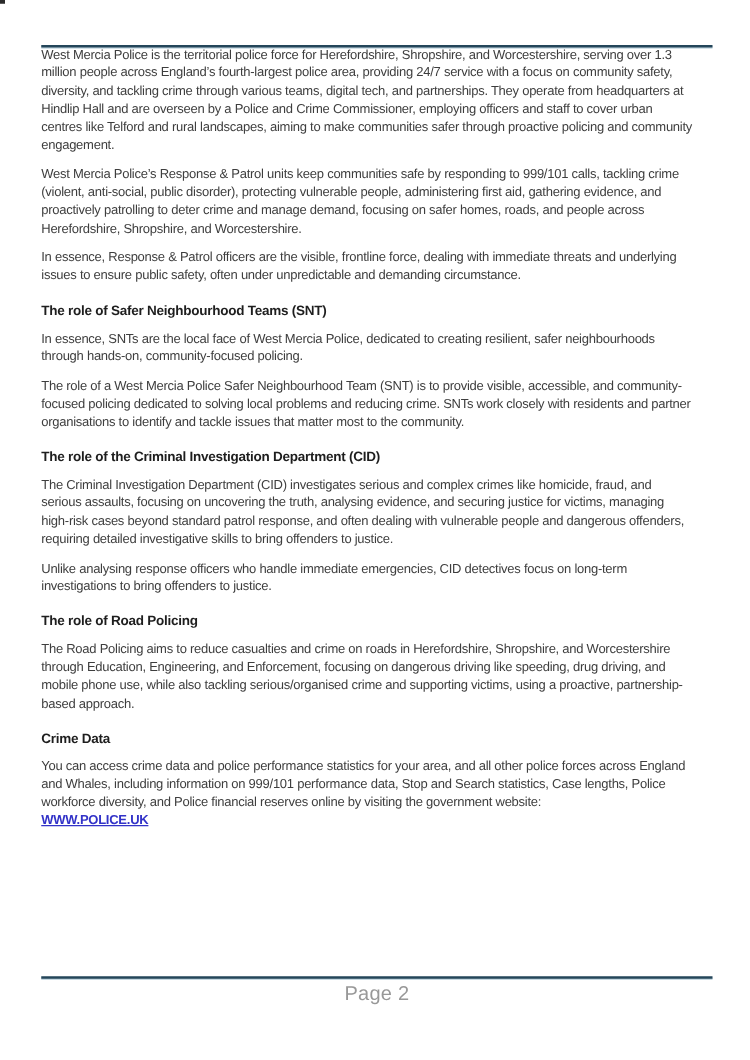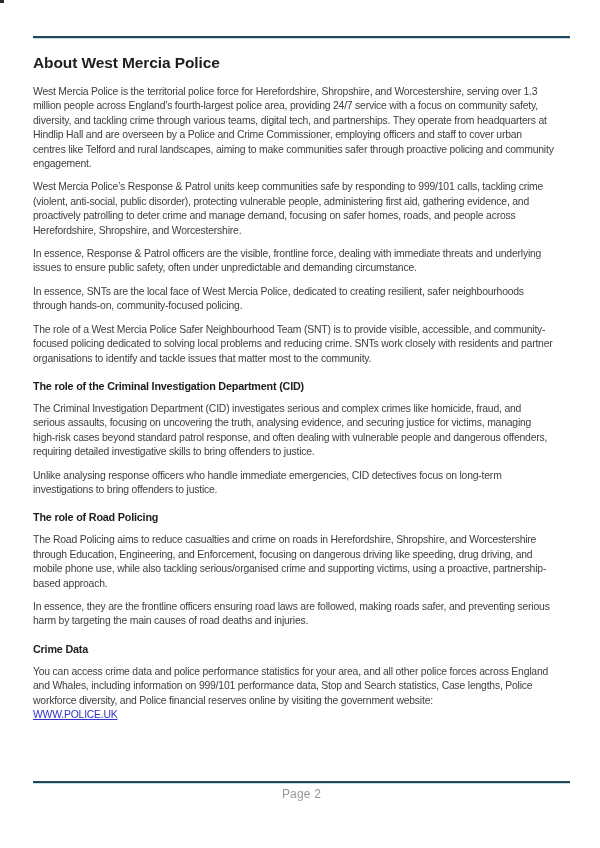--- a/index.html
+++ b/index.html
@@ -53,68 +53,67 @@
     margin: 14px 0 9px 0;
   }
   a.doclink {
     display: block;
     width: max-content;
     font-size: 10.4px;
     line-height: 14.4px;
     letter-spacing: -0.2px;
     color: var(--link, #3232c8);
     text-decoration: underline;
-    font-weight: 400;
+    font-weight: 700;
     cursor: pointer;
   }
   .footer {
     position: absolute;
     left: 33px;
     width: 537px;
     top: 781px;
   }
   .footer-rule {
     height: 2px;
     background: var(--rule, #24465a);
     box-shadow: 0 1px 0 rgba(130,170,190,0.45);
   }
   .page-number {
     text-align: center;
-    font-size: 12px;
+    font-size: 16px;
     letter-spacing: 0.2px;
     color: var(--footer_text, #989898);
     margin-top: 4px;
   }
 </style>
 </head>
 <body>
 
 <div class="page">
   <div class="corner-artifact"></div>
 
   <div class="content">
     <div class="top-rule"></div>
 
-    <h1 class="doc-title">About West Mercia Police</h1>
 
     <p>West Mercia Police is the territorial police force for Herefordshire, Shropshire, and Worcestershire, serving over 1.3 million people across England’s fourth-largest police area, providing 24/7 service with a focus on community safety, diversity, and tackling crime through various teams, digital tech, and partnerships. They operate from headquarters at Hindlip Hall and are overseen by a Police and Crime Commissioner, employing officers and staff to cover urban centres like Telford and rural landscapes, aiming to make communities safer through proactive policing and community engagement.</p>
 
     <p>West Mercia Police’s Response &amp; Patrol units keep communities safe by responding to 999/101 calls, tackling crime (violent, anti-social, public disorder), protecting vulnerable people, administering first aid, gathering evidence, and proactively patrolling to deter crime and manage demand, focusing on safer homes, roads, and people across Herefordshire, Shropshire, and Worcestershire.</p>
     <p>In essence, Response &amp; Patrol officers are the visible, frontline force, dealing with immediate threats and underlying issues to ensure public safety, often under unpredictable and demanding circumstance.</p>
 
+    <h2 class="sec-heading">The role of Safer Neighbourhood Teams (SNT)</h2>
     <p>In essence, SNTs are the local face of West Mercia Police, dedicated to creating resilient, safer neighbourhoods through hands-on, community-focused policing.</p>
     <p>The role of a West Mercia Police Safer Neighbourhood Team (SNT) is to provide visible, accessible, and community-focused policing dedicated to solving local problems and reducing crime. SNTs work closely with residents and partner organisations to identify and tackle issues that matter most to the community.</p>
 
     <h2 class="sec-heading">The role of the Criminal Investigation Department (CID)</h2>
     <p>The Criminal Investigation Department (CID) investigates serious and complex crimes like homicide, fraud, and serious assaults, focusing on uncovering the truth, analysing evidence, and securing justice for victims, managing high-risk cases beyond standard patrol response, and often dealing with vulnerable people and dangerous offenders, requiring detailed investigative skills to bring offenders to justice.</p>
     <p>Unlike analysing response officers who handle immediate emergencies, CID detectives focus on long-term investigations to bring offenders to justice.</p>
 
     <h2 class="sec-heading">The role of Road Policing</h2>
     <p>The Road Policing aims to reduce casualties and crime on roads in Herefordshire, Shropshire, and Worcestershire through Education, Engineering, and Enforcement, focusing on dangerous driving like speeding, drug driving, and mobile phone use, while also tackling serious/organised crime and supporting victims, using a proactive, partnership-based approach.</p>
-    <p>In essence, they are the frontline officers ensuring road laws are followed, making roads safer, and preventing serious harm by targeting the main causes of road deaths and injuries.</p>
 
     <h2 class="sec-heading">Crime Data</h2>
     <p>
       <span>You can access crime data and police performance statistics for your area, and all other police forces across England and Whales, including information on 999/101 performance data, Stop and Search statistics, Case lengths, Police workforce diversity, and Police financial reserves  online by visiting the government website:</span>
       <a class="doclink" href="#">WWW.POLICE.UK</a>
     </p>
   </div>
 
   <div class="footer">
     <div class="footer-rule"></div>

